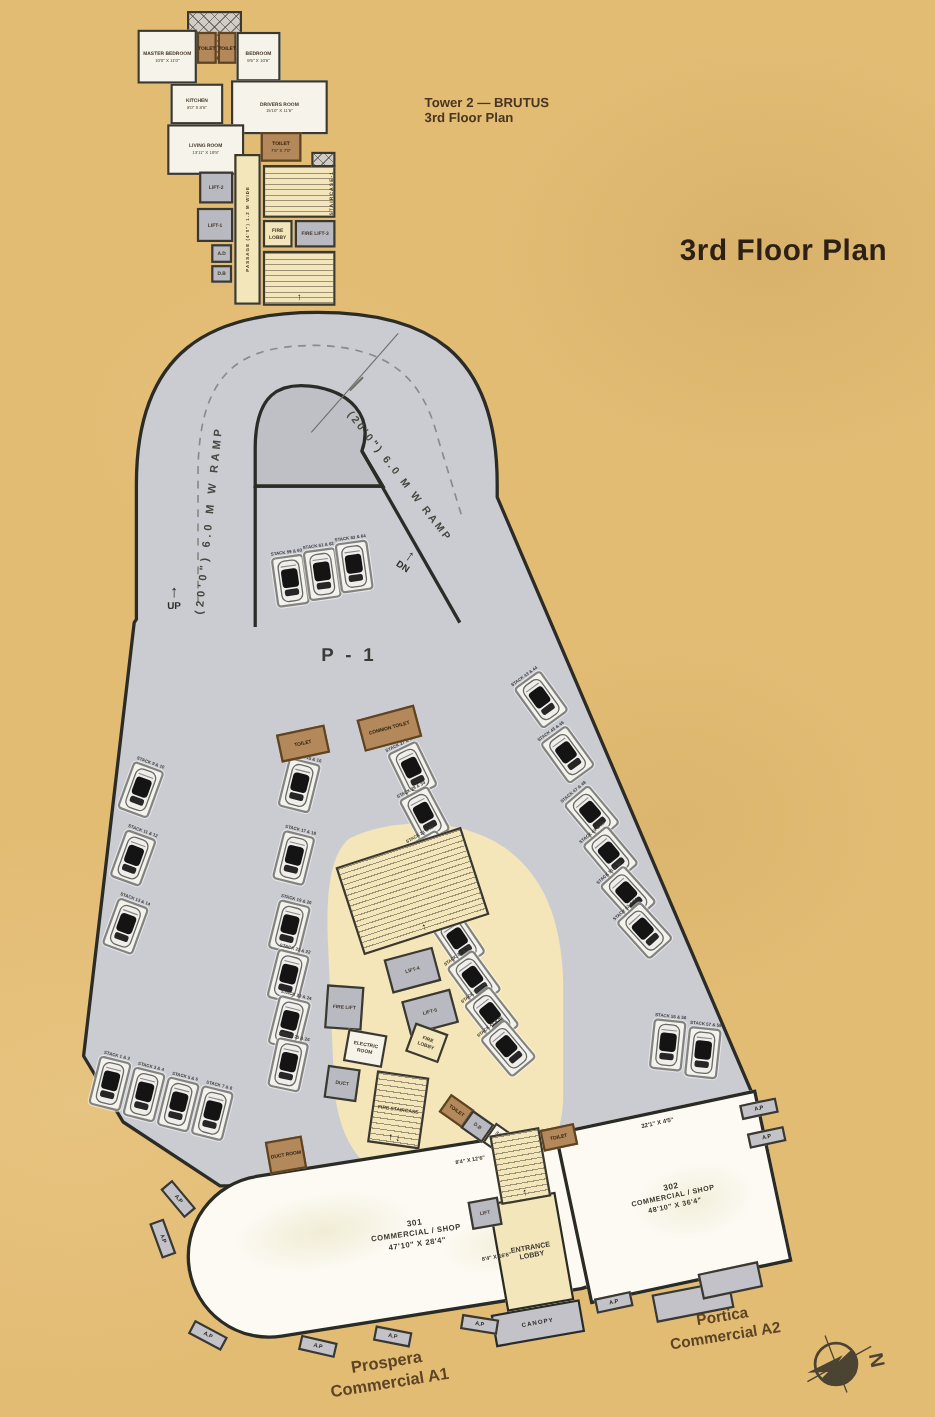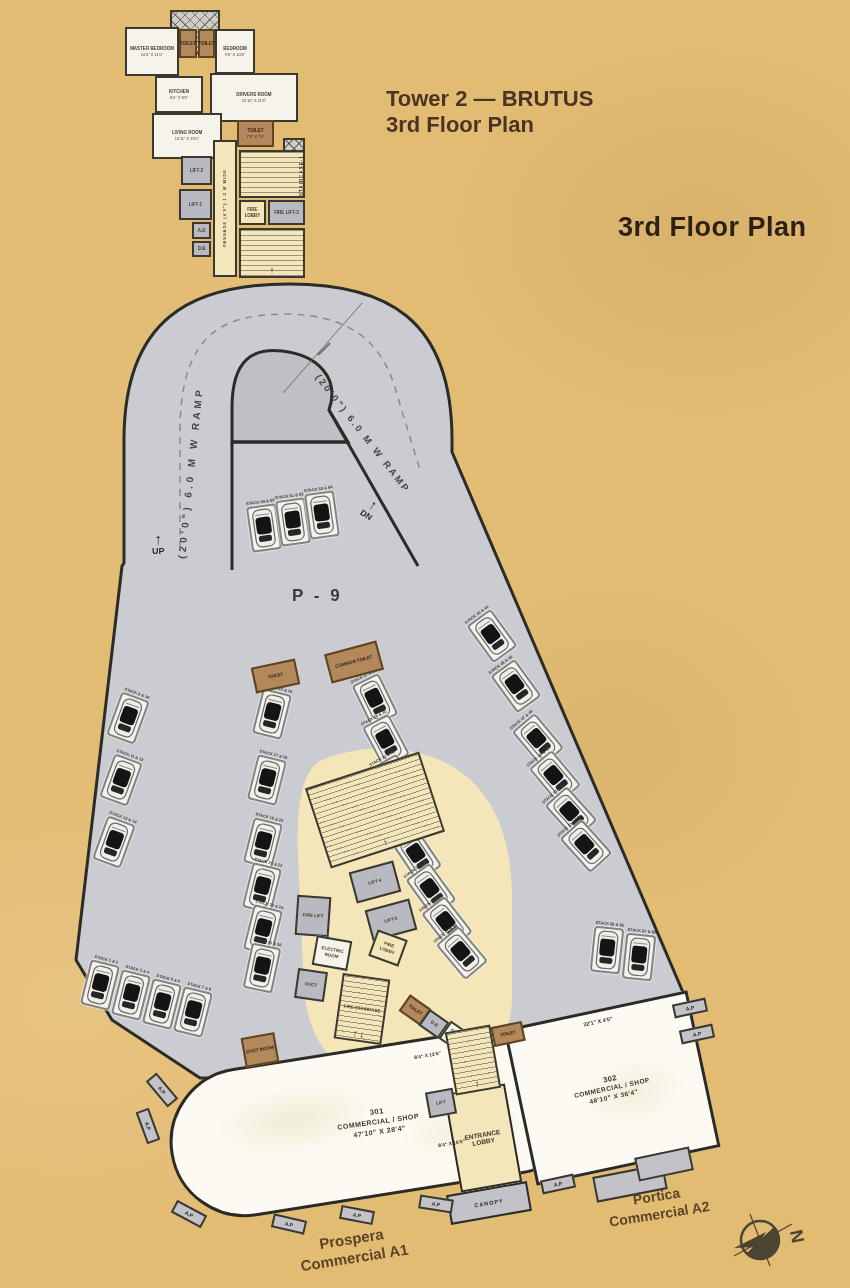--- a/index.html
+++ b/index.html
@@ -480,28 +480,28 @@
       <div class="tab" style="left: 131px; top: 1119px; transform: rotate(70deg);">A.P</div>
       <div class="tab" style="left: 172px; top: 1207px; transform: rotate(28deg);">A.P</div>
       <div class="tab" style="left: 272px; top: 1217px; transform: rotate(13deg);">A.P</div>
       <div class="tab" style="left: 340px; top: 1208px; transform: rotate(11deg);">A.P</div>
       <div class="tab" style="left: 419px; top: 1197px; transform: rotate(9deg);">A.P</div>
       <div class="tab" style="left: 541px; top: 1177px; transform: rotate(-12deg);">A.P</div>
       <div class="tab" style="left: 673px; top: 1001px; transform: rotate(-12deg);">A.P</div>
       <div class="tab" style="left: 680px; top: 1027px; transform: rotate(-12deg);">A.P</div>
     </div>
 
-  <div class="t" style="left:386px;top:86px;font-size:22px;color:#4a3423;line-height:1.2">
+  <div class="t" style="left:386px;top:86px;font-size:12px;color:#4a3423;line-height:1.2">
     <div>Tower 2 — BRUTUS</div>
     <div>3rd Floor Plan</div>
   </div>
 
   <div class="t" style="left:618px;top:212px;font-size:27px;font-weight:800;color:#2d2115;letter-spacing:.5px">3rd Floor Plan</div>
 
-  <div class="t" style="left:292px;top:586px;font-size:17px;letter-spacing:3px;color:#3a3a36">P - 9</div>
+  <div class="t" style="left:292px;top:586px;font-size:17px;letter-spacing:3px;color:#3a3a36">P - 1</div>
 
   <div class="t" style="left:176px;top:558px;transform:rotate(-84deg);transform-origin:0 0;font-size:10px;letter-spacing:3.5px;color:#47473f">(20'0") 6.0 M W RAMP</div>
 
   <div class="t" style="left:322px;top:372px;transform:rotate(52deg);transform-origin:0 0;font-size:9.5px;letter-spacing:2.5px;color:#47473f">(20'0") 6.0 M W RAMP</div>
 
   <div class="t" style="left:152px;top:532px;text-align:center;color:#2e2e28">
     <div style="font-size:15px;line-height:.9">↑</div>
     <div style="font-size:9px">UP</div>
   </div>
 

